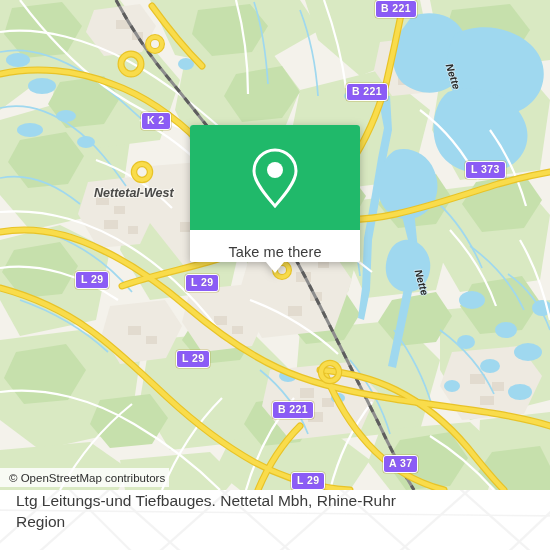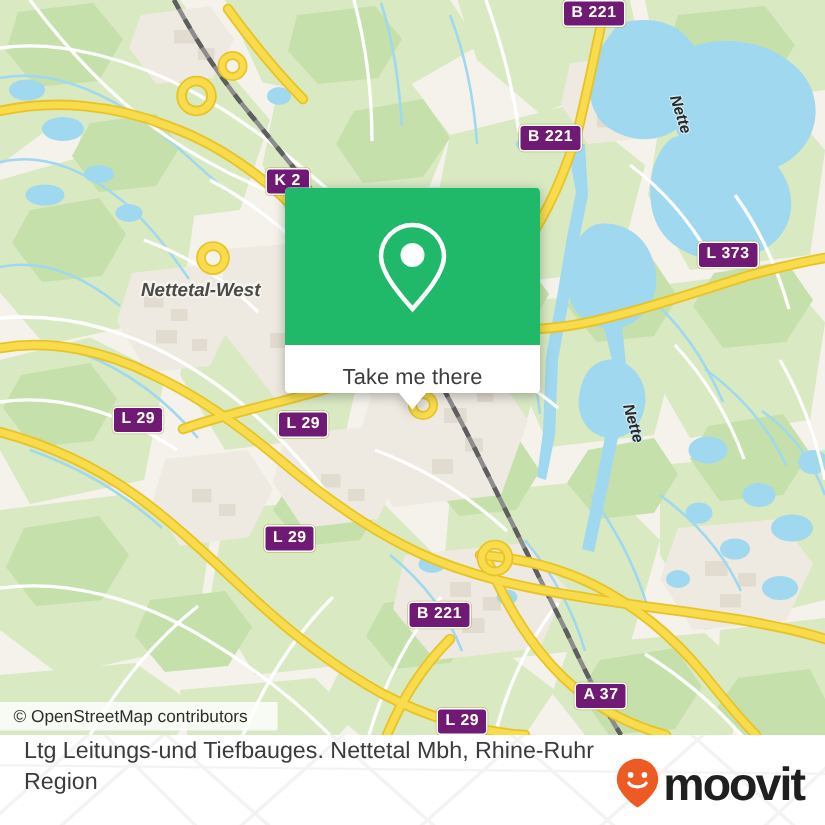--- a/index.html
+++ b/index.html
@@ -27,21 +27,21 @@
     height: 490px;
     overflow: hidden;
     background: #f4f2eb;
   }
 
   #map-svg { display: block; width: 550px; height: 490px; }
 
   
   .shield {
     position: absolute;
-    background: #701a75;
+    background: #8b5cf6;
     border: 1.6px solid #ffffff;
     border-radius: 3px;
     color: #ffffff;
     font-family: "Liberation Sans", sans-serif;
     font-size: 10.5px;
     font-weight: bold;
     letter-spacing: 0.4px;
     line-height: 13px;
     padding: 1px 5px 2px 5px;
     white-space: nowrap;
@@ -141,21 +141,21 @@
   }
 
   
   #attribution {
     position: absolute;
     left: 0;
     top: 468px;
     height: 19px;
     display: flex;
     align-items: center;
-    padding: 0 20px 0 9px;
+    padding: 0 4px 0 9px;
     background: rgba(255,255,255,.82);
     font-family: "Liberation Sans", sans-serif;
     font-size: 11.5px;
     color: #2d2d2d;
     white-space: nowrap;
   }
 
   
   #footer {
     position: absolute;
@@ -443,21 +443,21 @@
       </g>
     </svg>
 
     <div class="place-label" style="left:66px; top:186px;padding-left:28px;">Nettetal-West</div>
 
     <div class="water-label rot-nette1" style="left:455px; top:62px;">Nette</div>
     <div class="water-label rot-nette2" style="left:424px; top:268px;">Nette</div>
 
     <div class="shield" style="left:375px; top:0px;">B 221</div>
     <div class="shield" style="left:346px; top:83px;">B 221</div>
-    <div class="shield" style="left:141px; top:112px;margin-left:36px;">K 2</div>
+    <div class="shield" style="left:141px; top:112px;">K 2</div>
     <div class="shield" style="left:465px; top:161px;">L 373</div>
     <div class="shield" style="left:75px; top:271px;">L 29</div>
     <div class="shield" style="left:185px; top:274px;">L 29</div>
     <div class="shield" style="left:176px; top:350px;">L 29</div>
     <div class="shield" style="left:272px; top:401px;">B 221</div>
     <div class="shield" style="left:383px; top:455px;">A 37</div>
     <div class="shield" style="left:291px; top:472px;">L 29</div>
 
     <div id="popup">
       <div id="popup-body">
@@ -495,26 +495,15 @@
         <path d="M390,70 L480,-10"></path>
         <path d="M450,-10 L540,70"></path>
         <path d="M500,70 L580,-6"></path>
         <path d="M60,-10 L140,70"></path>
         <path d="M-10,20 L560,26" stroke-width="1.6"></path>
       </g>
     </svg>
 
     <div id="footer-title">Ltg Leitungs-und Tiefbauges. Nettetal Mbh, Rhine-Ruhr Region</div>
 
-    <div id="footer-logo">
-      <span id="footer-logo-mark">
-        <svg width="30" height="34" viewBox="0 0 30 34" aria-hidden="true">
-          <path d="M15 0.8 C7.3 0.8 1.2 6.9 1.2 14.6 C1.2 22.6 10.6 30.6 15 33.4 C19.4 30.6 28.8 22.6 28.8 14.6 C28.8 6.9 22.7 0.8 15 0.8 Z" fill="#ee5a24"></path>
-          <circle cx="10.4" cy="11.6" r="1.9" fill="#ffffff"></circle>
-          <circle cx="19.6" cy="11.6" r="1.9" fill="#ffffff"></circle>
-          <path d="M9.2 17 C11.2 20.4 18.8 20.4 20.8 17" fill="none" stroke="#ffffff" stroke-width="2.1" stroke-linecap="round"></path>
-        </svg>
-      </span>
-      <span id="footer-logo-text">moovit</span>
-    </div>
   </div>
 
 </div>
 
 </body></html>

